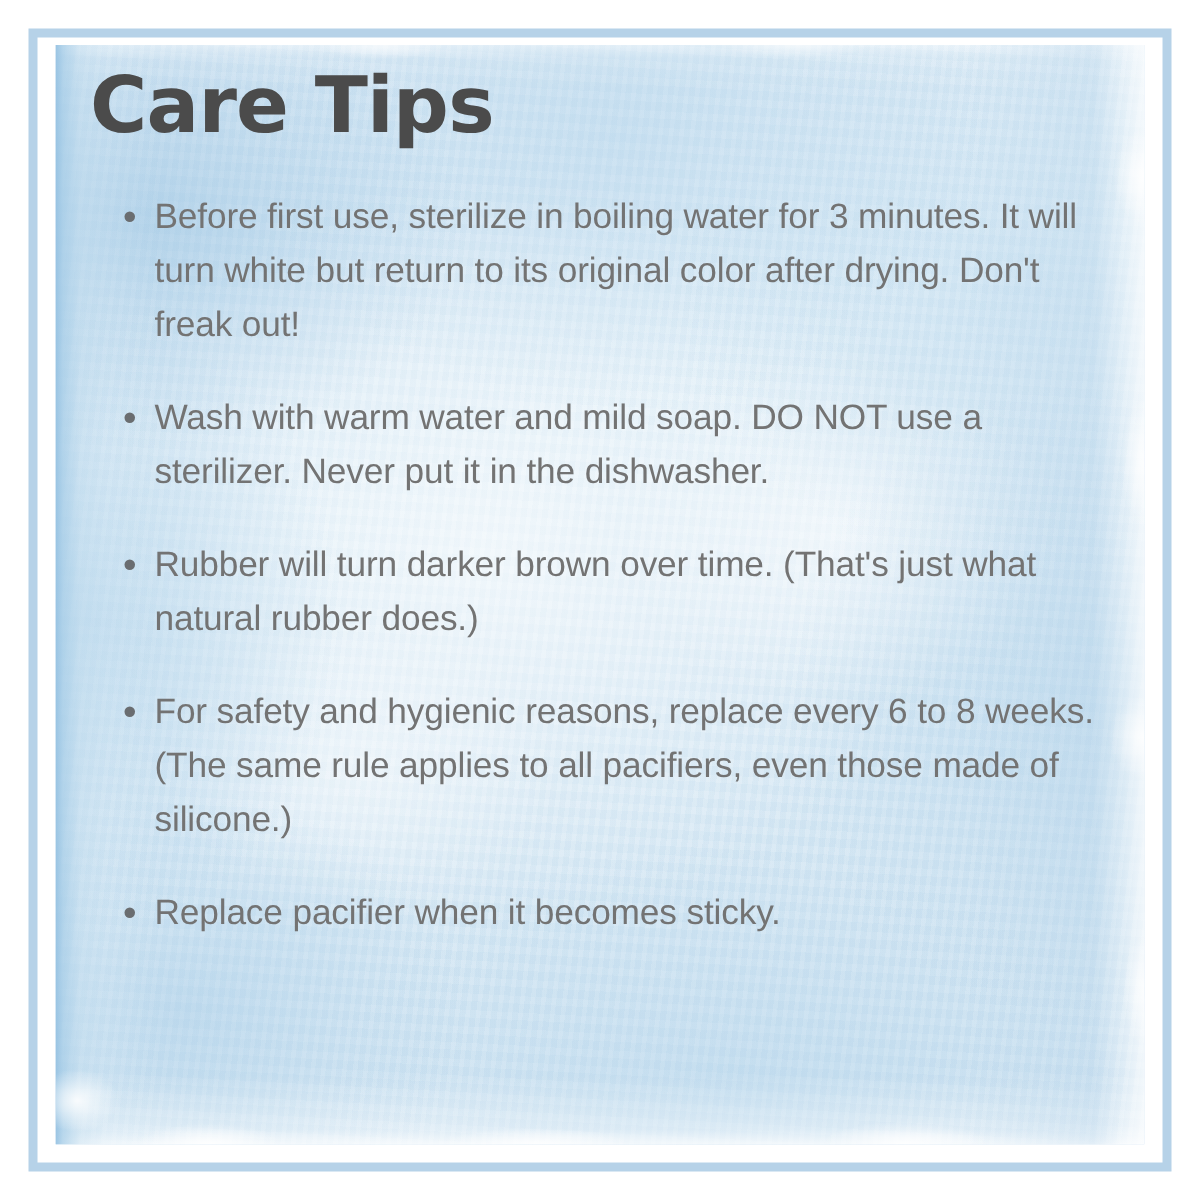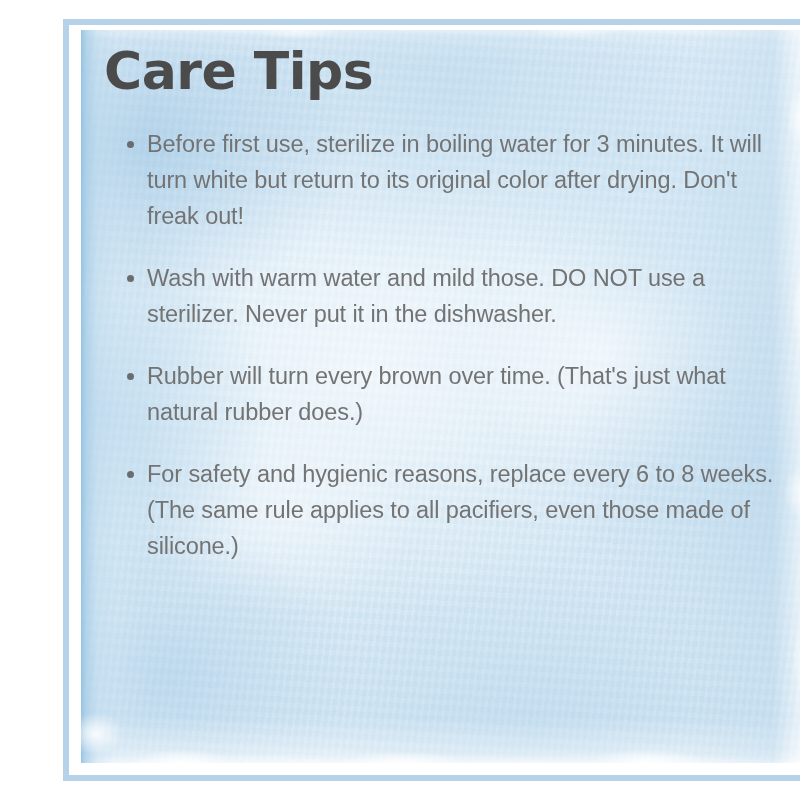--- a/index.html
+++ b/index.html
@@ -14,21 +14,20 @@
     overflow: hidden;
     font-family: "Liberation Sans", "DejaVu Sans", sans-serif;
   }
 
   
   #page {
     position: relative;
     width: 644px;
     height: 800px;
     background: #ffffff;
-    margin-left: 44px;
   }
 
   
   #frame {
     position: absolute;
     left: 19px;
     top: 19px;
     width: 762px;
     height: 762px;
     border: 6px solid #b6d2e8;
@@ -183,28 +182,32 @@
 
       <h1 id="page-title">Care Tips</h1>
 
       <ul id="tips-list">
         <li class="tip">
           <span class="dot"></span>
           <span>Before first use, sterilize in boiling water for 3 minutes. It will turn white but return to its original color after drying. Don't freak out!</span>
         </li>
         <li class="tip">
           <span class="dot"></span>
-          <span>Wash with warm water and mild those. DO NOT use a sterilizer. Never put it in the dishwasher.</span>
-        </li>
-        <li class="tip">
-          <span class="dot"></span>
-          <span>Rubber will turn every brown over time. (That's just what natural rubber does.)</span>
+          <span>Wash with warm water and mild soap. DO NOT use a sterilizer. Never put it in the dishwasher.</span>
+        </li>
+        <li class="tip">
+          <span class="dot"></span>
+          <span>Rubber will turn darker brown over time. (That's just what natural rubber does.)</span>
         </li>
         <li class="tip">
           <span class="dot"></span>
           <span>For safety and hygienic reasons, replace every 6 to 8 weeks. (The same rule applies to all pacifiers, even those made of silicone.)</span>
+        </li>
+        <li class="tip">
+          <span class="dot"></span>
+          <span>Replace pacifier when it becomes sticky.</span>
         </li>
       </ul>
 
     </div>
   </div>
 
 </div>
 
 </body></html>

